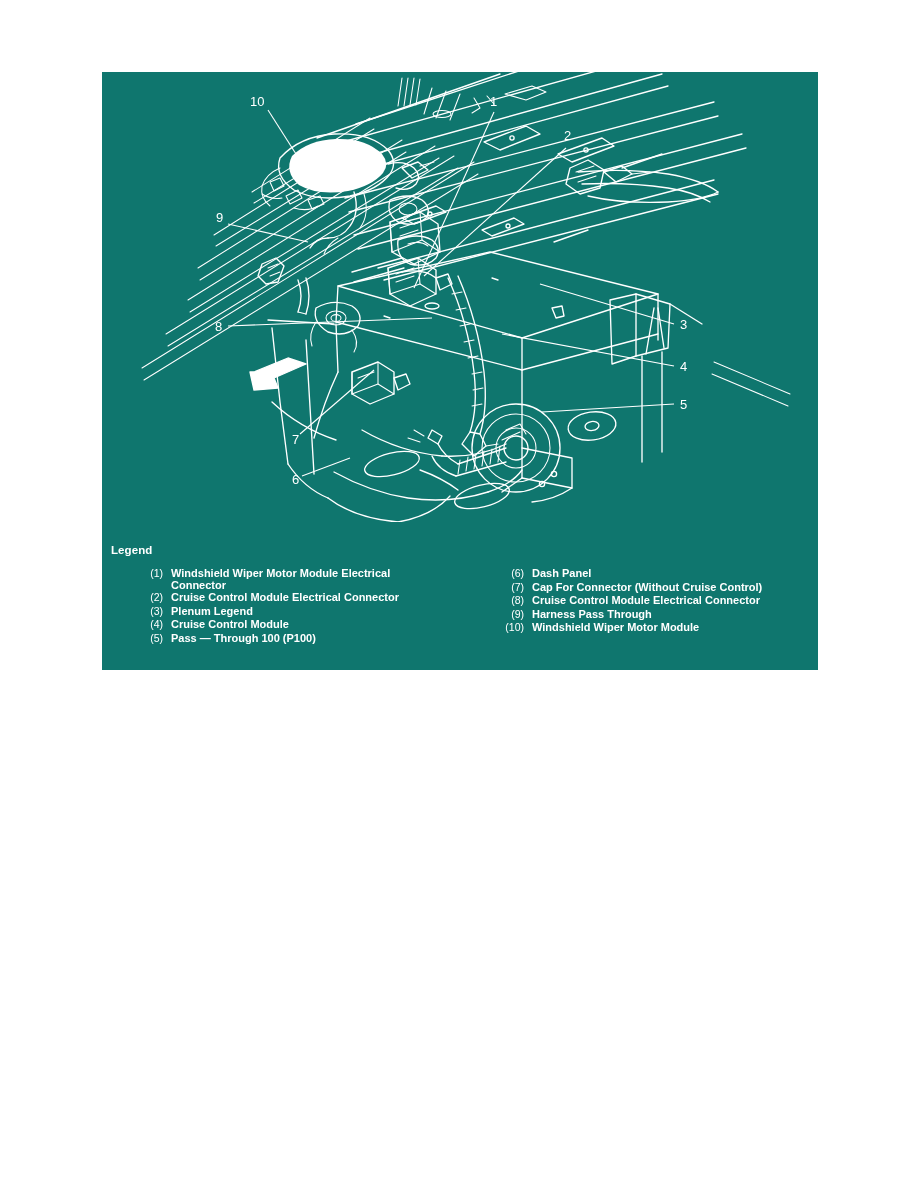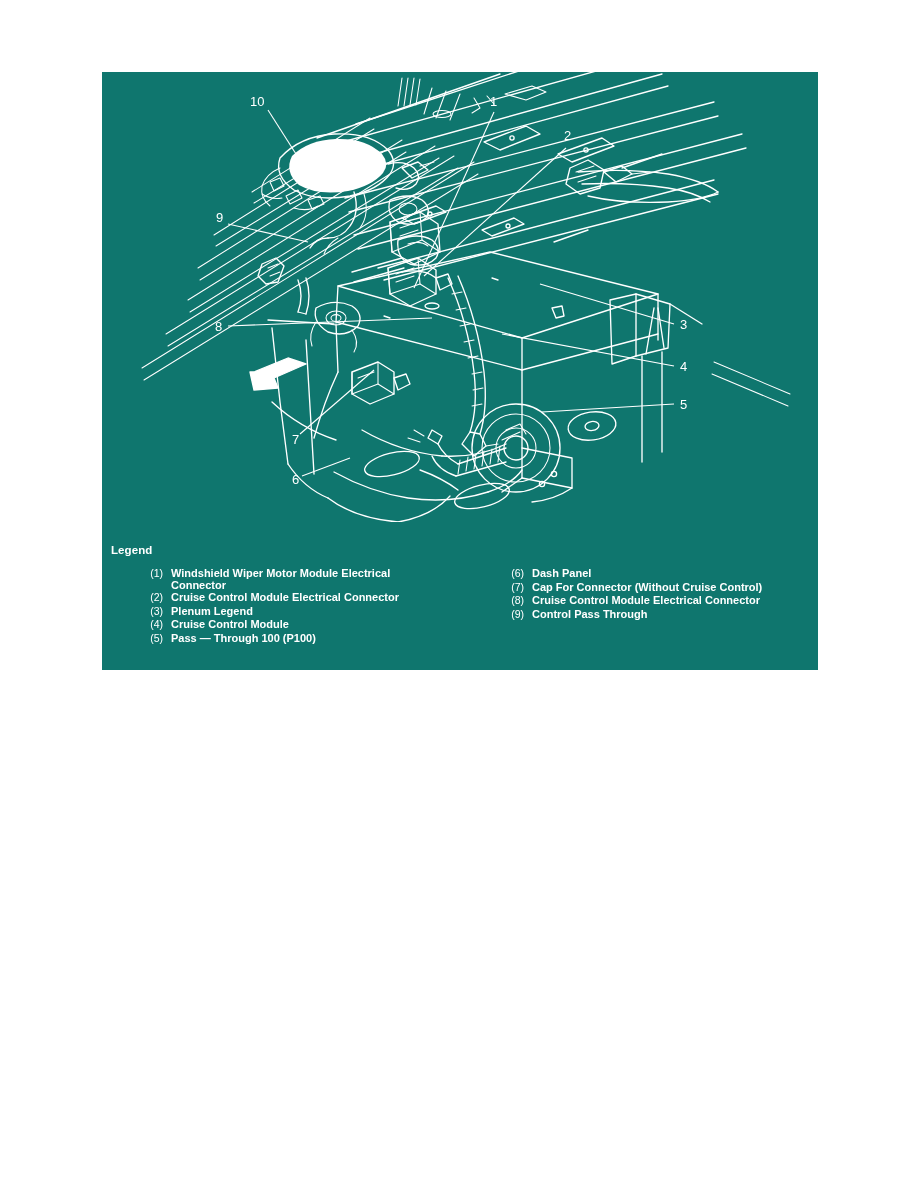--- a/index.html
+++ b/index.html
@@ -434,19 +434,23 @@
         <div class="legend-row">
           <span class="legend-num">(7)</span>
           <span class="legend-label">Cap For Connector (Without Cruise Control)</span>
         </div>
         <div class="legend-row">
           <span class="legend-num">(8)</span>
           <span class="legend-label">Cruise Control Module Electrical Connector</span>
         </div>
         <div class="legend-row">
           <span class="legend-num">(9)</span>
-          <span class="legend-label">Control Pass Through</span>
+          <span class="legend-label">Harness Pass Through</span>
+        </div>
+        <div class="legend-row">
+          <span class="legend-num">(10)</span>
+          <span class="legend-label">Windshield Wiper Motor Module</span>
         </div>
       </div>
     </div>
 
   </div>
 </div>
 
 </body></html>

